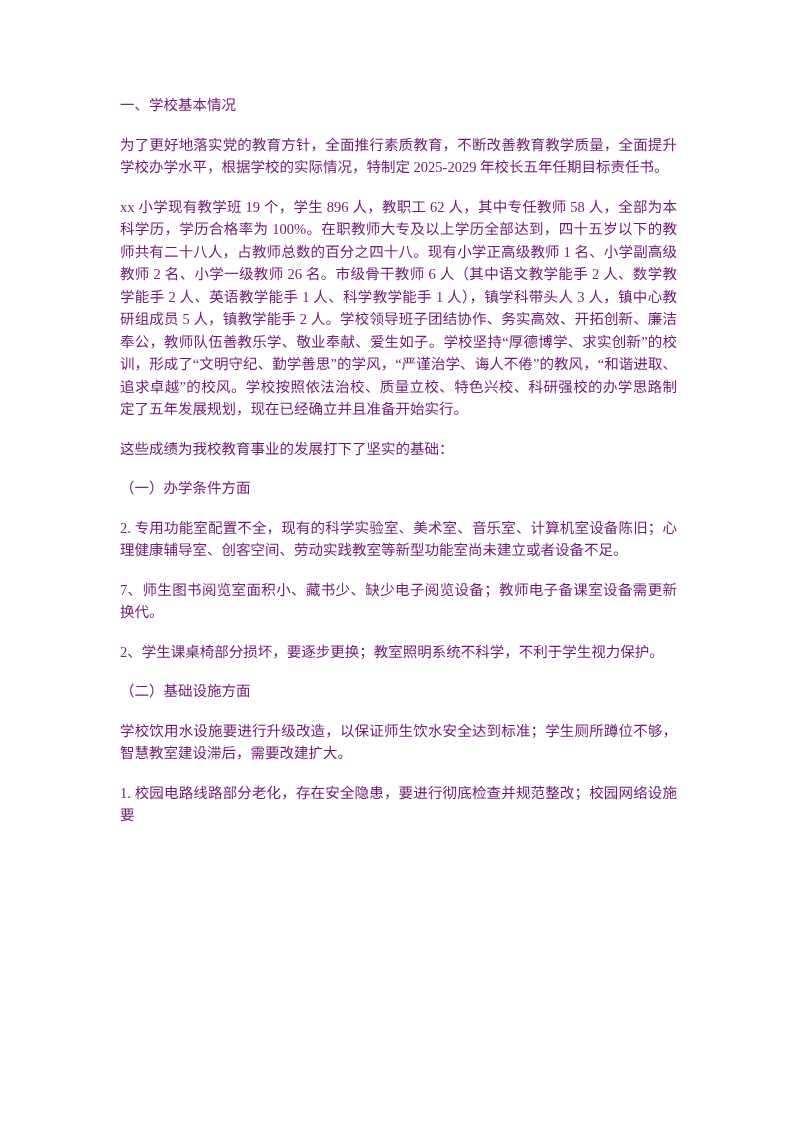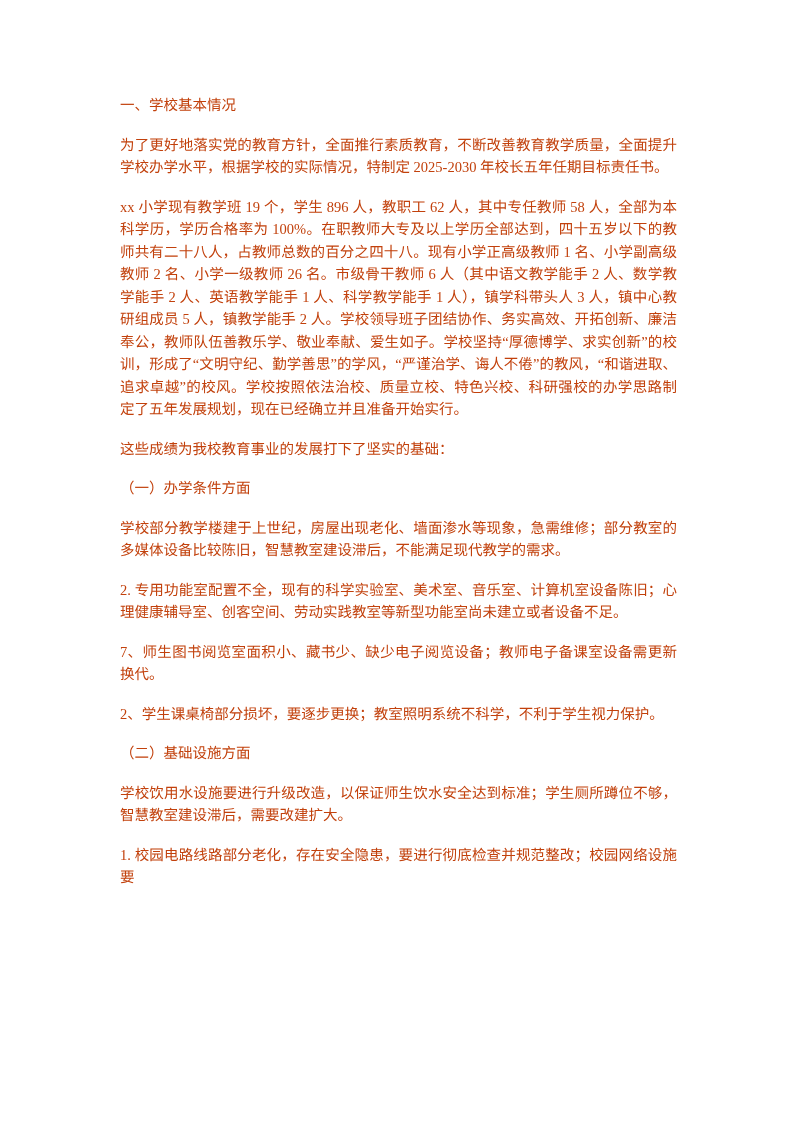--- a/index.html
+++ b/index.html
@@ -33,27 +33,26 @@
     padding: 0;
   }
   .content p.heading {
     text-align: left;
   }
 </style>
 </head>
 <body>
 
 <div class="page" style="background: rgb(255, 255, 255);">
-  <div class="content" id="doc-content" style="color: #c2410c;">
+  <div class="content" id="doc-content" style="color: #701a75;">
       <p class="heading">一、学校基本情况</p>
-      <p class="paragraph">为了更好地落实党的教育方针，全面推行素质教育，不断改善教育教学质量，全面提升学校办学水平，根据学校的实际情况，特制定 2025-2030 年校长五年任期目标责任书。</p>
+      <p class="paragraph">为了更好地落实党的教育方针，全面推行素质教育，不断改善教育教学质量，全面提升学校办学水平，根据学校的实际情况，特制定 2025-2029 年校长五年任期目标责任书。</p>
       <p class="paragraph">xx 小学现有教学班 19 个，学生 896 人，教职工 62 人，其中专任教师 58 人，全部为本科学历，学历合格率为 100%。在职教师大专及以上学历全部达到，四十五岁以下的教师共有二十八人，占教师总数的百分之四十八。现有小学正高级教师 1 名、小学副高级教师 2 名、小学一级教师 26 名。市级骨干教师 6 人（其中语文教学能手 2 人、数学教学能手 2 人、英语教学能手 1 人、科学教学能手 1 人），镇学科带头人 3 人，镇中心教研组成员 5 人，镇教学能手 2 人。学校领导班子团结协作、务实高效、开拓创新、廉洁奉公，教师队伍善教乐学、敬业奉献、爱生如子。学校坚持“厚德博学、求实创新”的校训，形成了“文明守纪、勤学善思”的学风，“严谨治学、诲人不倦”的教风，“和谐进取、追求卓越”的校风。学校按照依法治校、质量立校、特色兴校、科研强校的办学思路制定了五年发展规划，现在已经确立并且准备开始实行。</p>
       <p class="paragraph">这些成绩为我校教育事业的发展打下了坚实的基础：</p>
       <p class="heading">（一）办学条件方面</p>
-      <p class="paragraph">学校部分教学楼建于上世纪，房屋出现老化、墙面渗水等现象，急需维修；部分教室的多媒体设备比较陈旧，智慧教室建设滞后，不能满足现代教学的需求。</p>
       <p class="paragraph">2. 专用功能室配置不全，现有的科学实验室、美术室、音乐室、计算机室设备陈旧；心理健康辅导室、创客空间、劳动实践教室等新型功能室尚未建立或者设备不足。</p>
       <p class="paragraph">7、师生图书阅览室面积小、藏书少、缺少电子阅览设备；教师电子备课室设备需更新换代。</p>
       <p class="paragraph">2、学生课桌椅部分损坏，要逐步更换；教室照明系统不科学，不利于学生视力保护。</p>
       <p class="heading">（二）基础设施方面</p>
       <p class="paragraph">学校饮用水设施要进行升级改造，以保证师生饮水安全达到标准；学生厕所蹲位不够，智慧教室建设滞后，需要改建扩大。</p>
       <p class="paragraph">1. 校园电路线路部分老化，存在安全隐患，要进行彻底检查并规范整改；校园网络设施要</p>
     </div>
 </div>
 
 </body></html>

